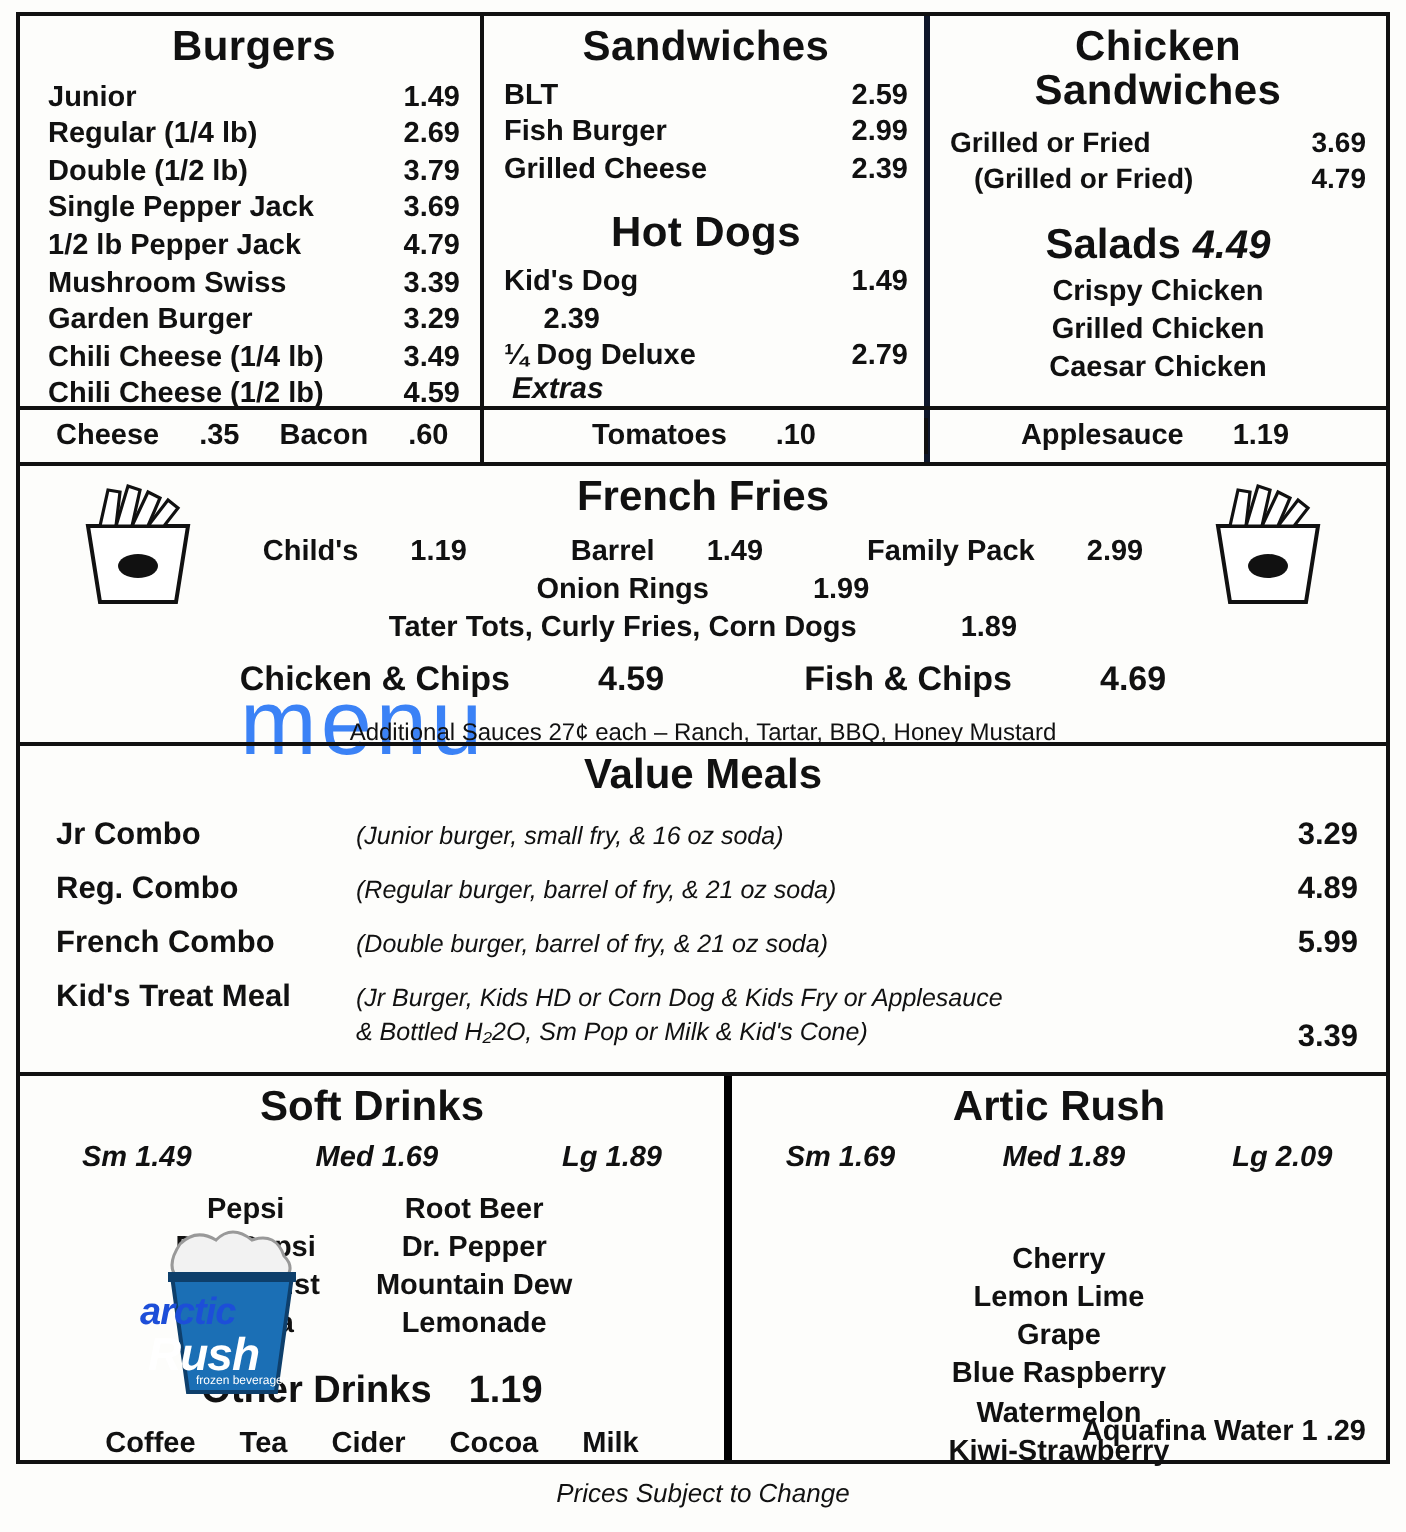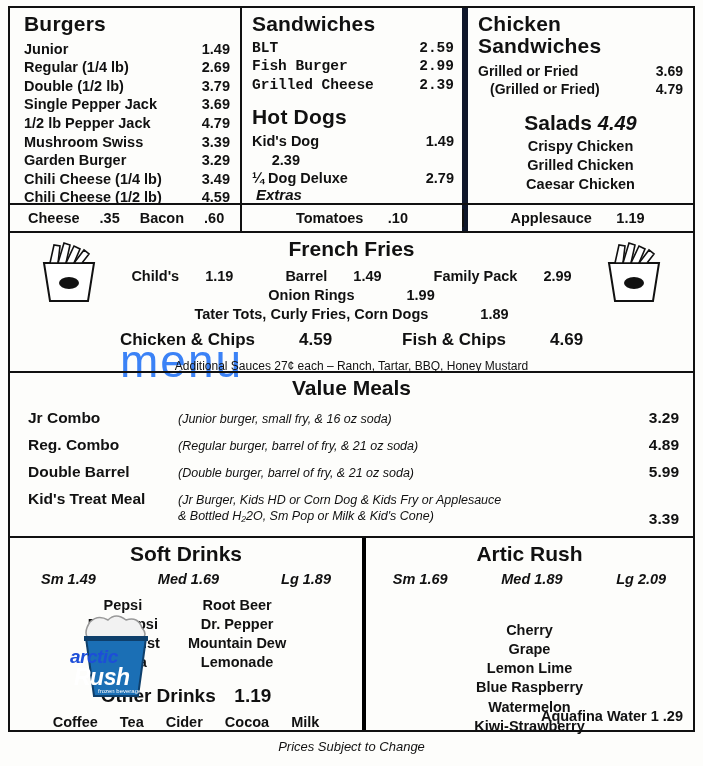--- a/index.html
+++ b/index.html
@@ -17,20 +17,21 @@
     padding:6px 8px 0 8px;
   }
   
   .sec{
     border:2px solid #111;
     border-bottom:none;
     box-sizing:border-box;
   }
   .sec.last{border-bottom:2px solid #111;}
   .hdr{
+    text-align:center;
     font-weight:bold;
     font-size:21px;
     line-height:1.04;
     letter-spacing:.2px;
   }
   .row{
     display:flex;
     align-items:baseline;
     font-size:14.5px;
     font-weight:bold;
@@ -40,25 +41,25 @@
   .row .pr{text-align:right;white-space:nowrap;}
   
   #top{
     display:flex;
     height:225px;
     position:relative;
   }
   .col{box-sizing:border-box;position:relative;}
   .col.c1{width:230px;padding:5px 10px 0 14px;}
   .col.c2{width:222px;padding:5px 8px 0 10px;border-left:2px solid #111;}
-  .col.c3{width:229px;padding:5px 8px 0 10px;border-left:6px solid #0f172a;}
+  .col.c3{width:229px;padding:5px 8px 0 10px;border-left:3px solid #0f172a;}
   .col.c1 .row .pr{width:48px;}
   .col.c2 .row .pr{width:48px;}
   .burg-rows{margin-top:5px;}
-  .sand-rows{margin-top:4px;font-family:Liberation Mono, monospace;}
+  .sand-rows{margin-top:4px;}
   .hotdog-hdr{margin-top:12px;}
   .hd-rows{margin-top:4px;}
   .chick-rows{margin-top:5px;font-size:14px;font-weight:bold;line-height:1.33;}
   .chick-rows .ln{display:flex;}
   .chick-rows .ln .nm{flex:1;}
   .chick-rows .ln .pr{width:46px;text-align:right;}
   .chick-rows .sub{padding-left:12px;}
   .salads-hdr{
     text-align:center;font-weight:bold;font-size:21px;margin-top:12px;
   }
@@ -366,21 +367,21 @@
       <span class="vprice">3.29</span>
     </div>
 
     <div class="vrow">
       <span class="vname">Reg. Combo</span>
       <span class="vdesc">(Regular burger, barrel of fry, &amp; 21 oz soda)</span>
       <span class="vprice">4.89</span>
     </div>
 
     <div class="vrow">
-      <span class="vname">Double Barrel</span>
+      <span class="vname">French Combo</span>
       <span class="vdesc">(Double burger, barrel of fry, &amp; 21 oz soda)</span>
       <span class="vprice">5.99</span>
     </div>
 
     <div class="kid-wrap">
       <div class="vrow">
         <span class="vname">Kid's Treat Meal</span>
         <span class="vdesc">(Jr Burger, Kids HD or Corn Dog &amp; Kids Fry or Applesauce</span>
       </div>
       <div class="vdesc2">&amp; Bottled H₂2O, Sm Pop  or Milk &amp; Kid's Cone)</div>
@@ -437,22 +438,22 @@
 
     <div class="dright">
       <div class="dh">Artic Rush</div>
       <div class="sizes">
         <span>Sm 1.69</span>
         <span>Med 1.89</span>
         <span>Lg 2.09</span>
       </div>
       <div class="arflav" style="margin-top:34px;">
         <div>Cherry</div>
+        <div>Lemon Lime</div>
         <div>Grape</div>
-        <div>Lemon Lime</div>
         <div>Blue Raspberry</div>
         <div>Watermelon</div>
         <div>Kiwi-Strawberry</div>
       </div>
       <div class="aqua">Aquafina Water 1 .29</div>
     </div>
   </div>
 
   <div class="footer above">Prices Subject to Change</div>
 </div>

